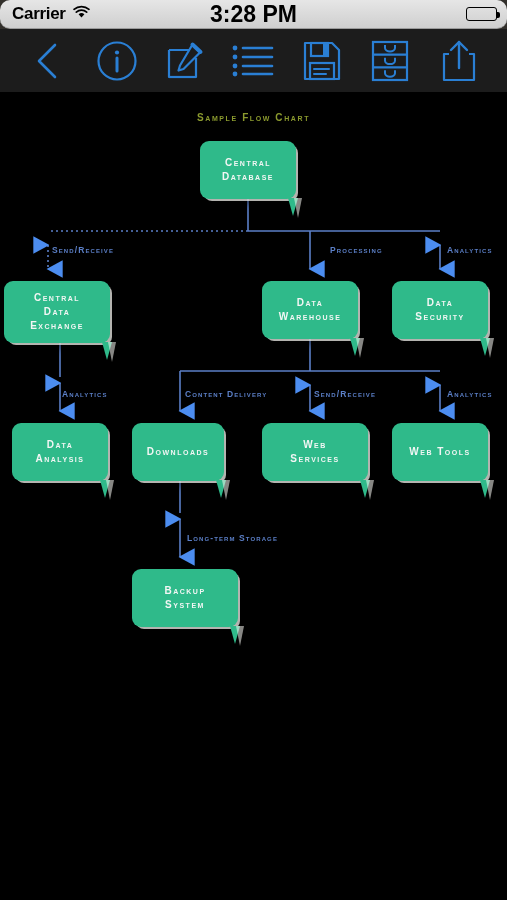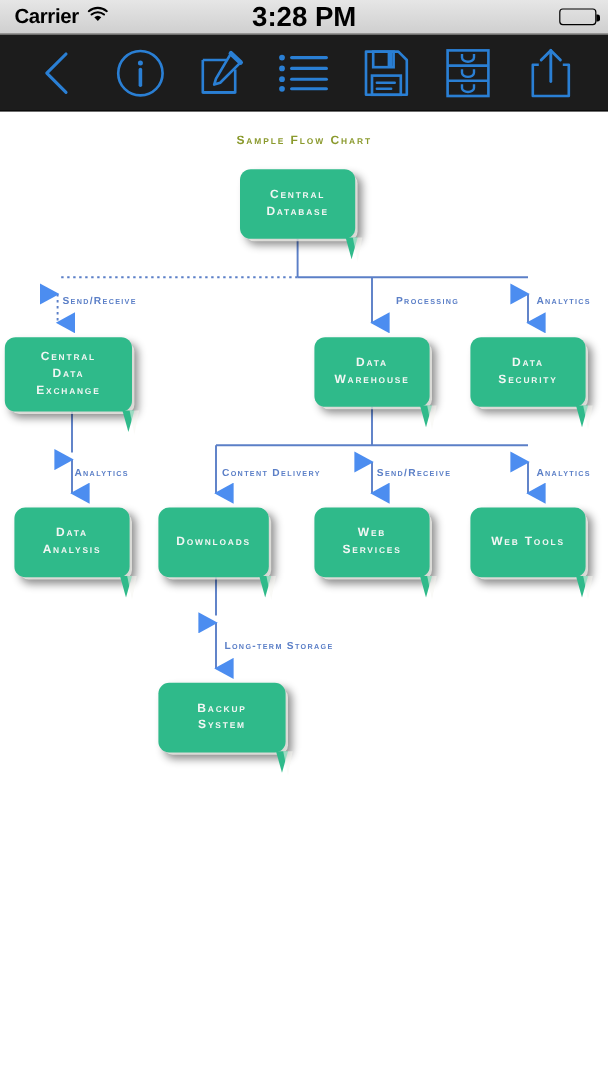--- a/index.html
+++ b/index.html
@@ -4,41 +4,41 @@
 <style>
   * { margin:0; padding:0; box-sizing:border-box; }
   html,body { width:507px; height:900px; background:#322f2b; overflow:hidden; }
   body { font-family:"Liberation Sans", sans-serif; }
 
   
   #status-bar{
     position:absolute; left:0; top:0; width:507px; height:29px;
     background:linear-gradient(#e6e6e6,#cfcfcf);
     border-bottom:1px solid #9b9b9b;
-    display:flex; align-items:center; color:#000;
+    display:flex; align-items:center; color:#000;border-radius:10px;
   }
   #status-left{ position:absolute; left:12px; display:flex; align-items:center; gap:6px;}
   #carrier-label{ font-size:17px; font-weight:600; letter-spacing:-0.3px;}
   #status-time{ position:absolute; left:0; right:0; text-align:center; font-size:23px; font-weight:700;}
   #status-right{ position:absolute; right:10px; display:flex; align-items:center;}
   .battery{ position:relative; width:31px; height:14px; border:1px solid #000; border-radius:3px; padding:1px; }
   .battery-fill{ height:100%; background:#000; border-radius:1px; }
   .battery-cap{ position:absolute; right:-4px; top:4px; width:3px; height:6px; background:#000; border-radius:0 2px 2px 0;}
 
   
   #toolbar{
     position:absolute; left:0; top:29px; width:507px; height:64px;
     background:#1c1c1c; border-bottom:1px solid #000;
     display:flex; align-items:center; justify-content:space-around; padding:0 14px;
   }
   .tb-btn{ width:52px; height:48px; display:flex; align-items:center; justify-content:center; cursor:pointer;}
   .tb-btn svg{ display:block; }
 
   
-  #canvas{ position:absolute; left:0; top:93px; width:507px; height:807px; background:#ffffff; overflow:hidden; }
+  #canvas{ position:absolute; left:0; top:93px; width:507px; height:807px; background:#000000; overflow:hidden; }
   #chart-title{
     position:absolute; left:0; top:19px; width:507px; text-align:center;
     color:#8b9a2e; font-size:10px; font-weight:700;
     font-variant:small-caps; letter-spacing:1.6px;
   }
 
   
   #edges{ position:absolute; left:0; top:0; width:507px; height:807px; }
 
   
@@ -240,21 +240,21 @@
       <i class="tail"></i>
   </div>
   <div class="node" style="left:12px;top:330px;width:96px;height:58px">
     <span>Data<br>Analysis</span>
       <i class="tail"></i>
   </div>
   <div class="node" style="left:132px;top:330px;width:92px;height:58px">
     <span>Downloads</span>
       <i class="tail"></i>
   </div>
-  <div class="node" style="left:262px;top:330px;width:96px;height:58px">
+  <div class="node" style="left:262px;top:330px;width:106px;height:58px">
     <span>Web<br>Services</span>
       <i class="tail"></i>
   </div>
   <div class="node" style="left:392px;top:330px;width:96px;height:58px">
     <span>Web Tools</span>
       <i class="tail"></i>
   </div>
   <div class="node" style="left:132px;top:476px;width:106px;height:58px">
     <span>Backup<br>System</span>
       <i class="tail"></i>

